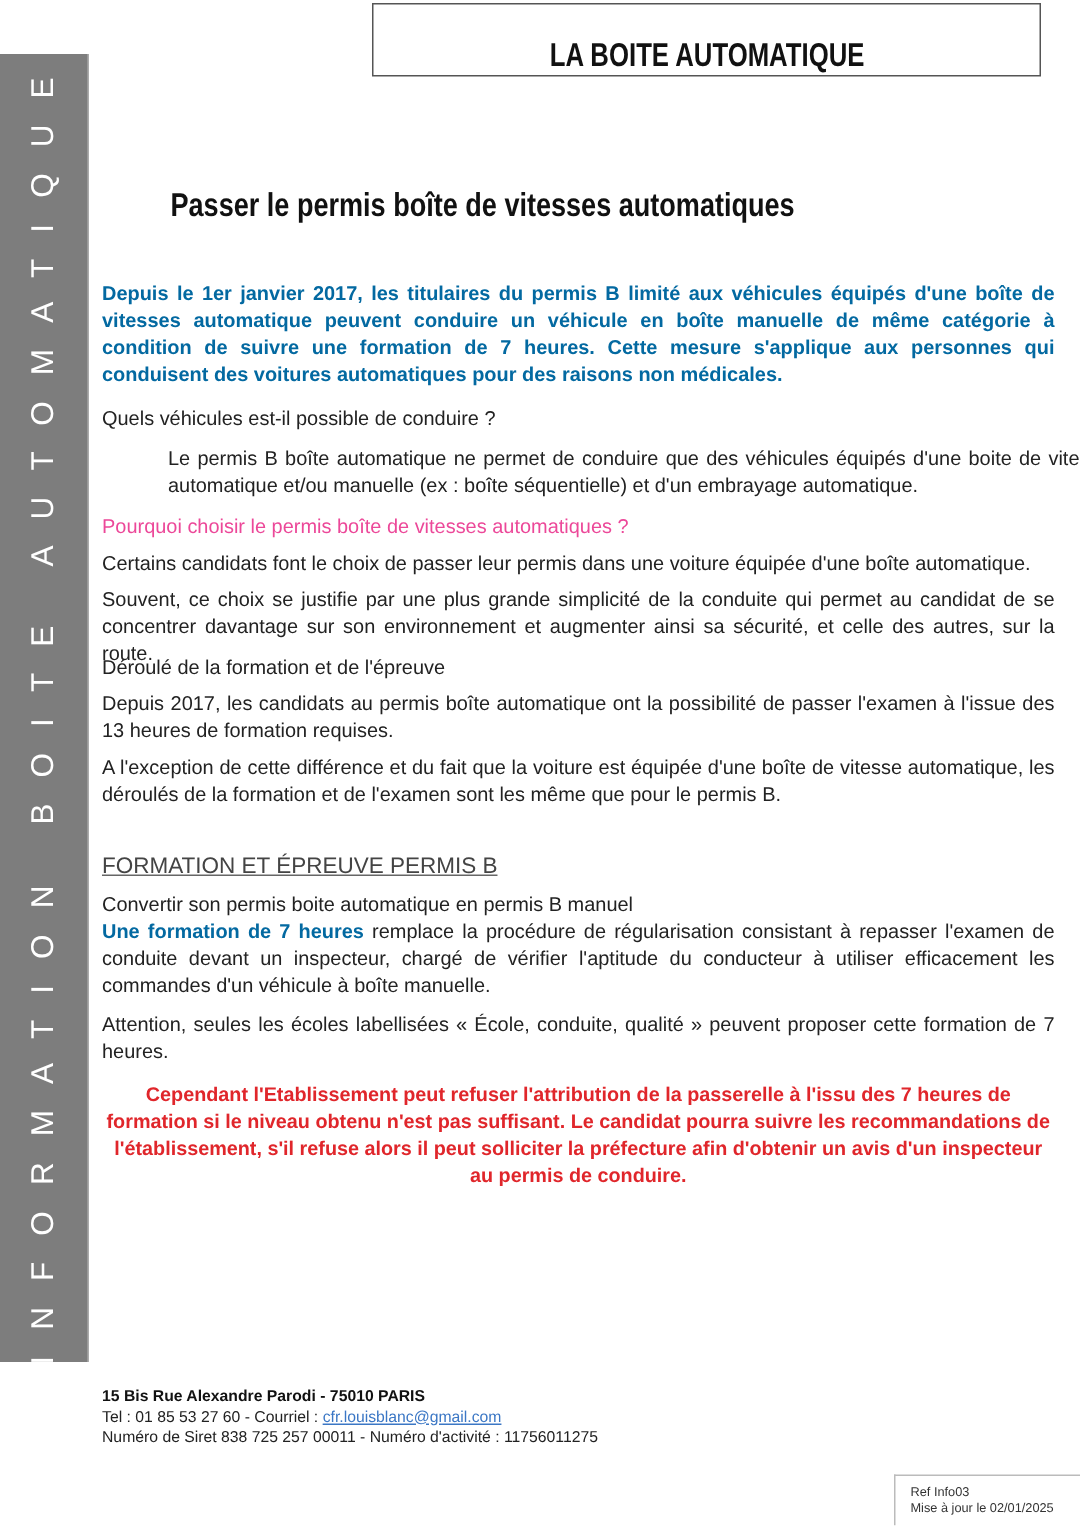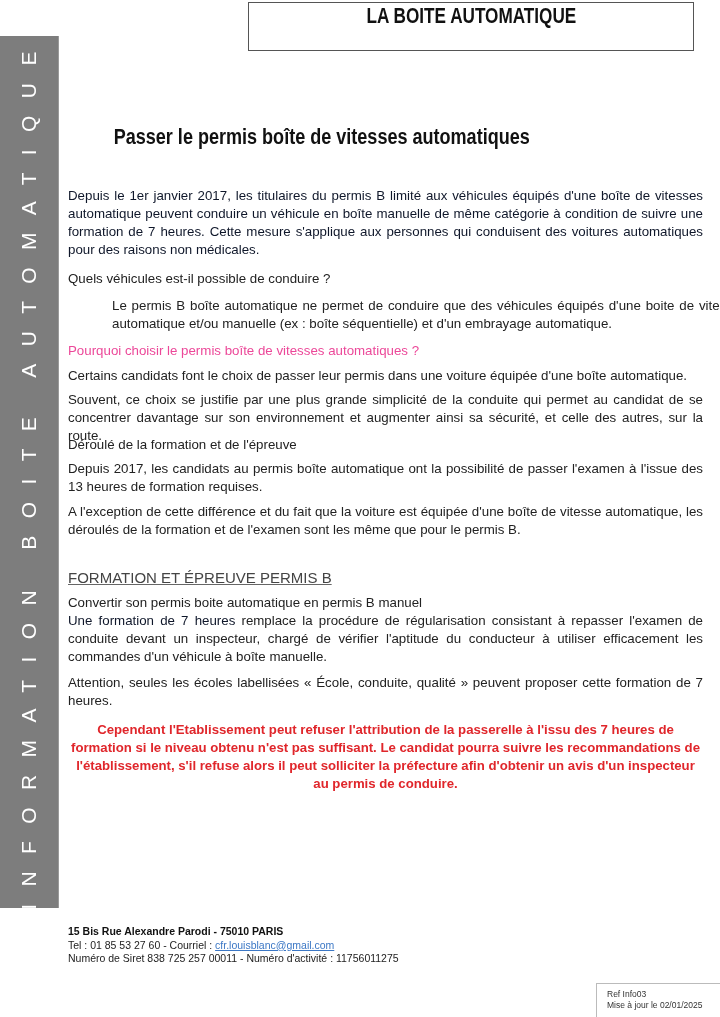--- a/index.html
+++ b/index.html
@@ -6,21 +6,21 @@
     body {
       width: 720px; height: 1017px; position: relative; overflow: hidden;
       background: #ffffff; color: #1a1a1a;
       font-family: "Liberation Sans", sans-serif;
     }
 
     
     .title-box {
       position: absolute; left: 248px; top: 2px; width: 446px; height: 49px;
       border: 1.5px solid #555; box-sizing: border-box;
-      display: flex; align-items: flex-start; justify-content: center;
+      display: flex; align-items: flex-end; justify-content: center;
     }
     .title-box span {
       font-family: "Liberation Sans", sans-serif; font-weight: bold;
       font-size: 22px; color: #111; transform: scaleX(0.78); display: inline-block;
       letter-spacing: 0px;
     }
 
     
     .sidebar {
       position: absolute; left: 0; top: 36px; width: 58px; height: 872px;
@@ -40,21 +40,21 @@
       position: absolute; left: 0; top: 124px; width: 635px; text-align: left;
       font-weight: bold; font-size: 22px; color: #111;
     }
     .heading span { display: inline-block; transform: scaleX(0.82); }
 
     .para {
       position: absolute; left: 0; width: 635px;
       font-size: 13.3px; line-height: 18px; color: #222;
       text-align: justify;
     }
-    .bold { font-weight: normal; color: #0f172a; }
+    .bold { font-weight: bold; color: #0369a1; }
     .grey { color: #ec4899; }
 
     .section-title {
       position: absolute; left: 0; top: 569px;
       font-size: 15px; color: #444; text-decoration: underline;
       text-decoration-color: #666;
     }
     .alert {
       position: absolute; left: 0; width: 635px; top: 721px;
       text-align: center; color: #e0262b; font-weight: bold;

